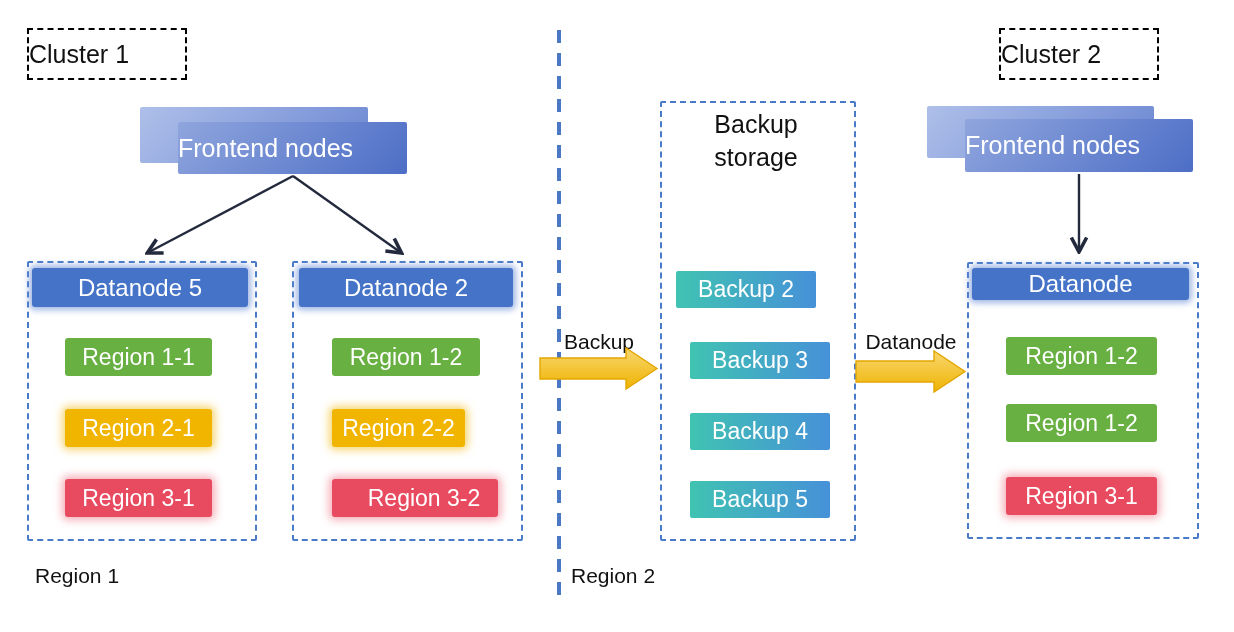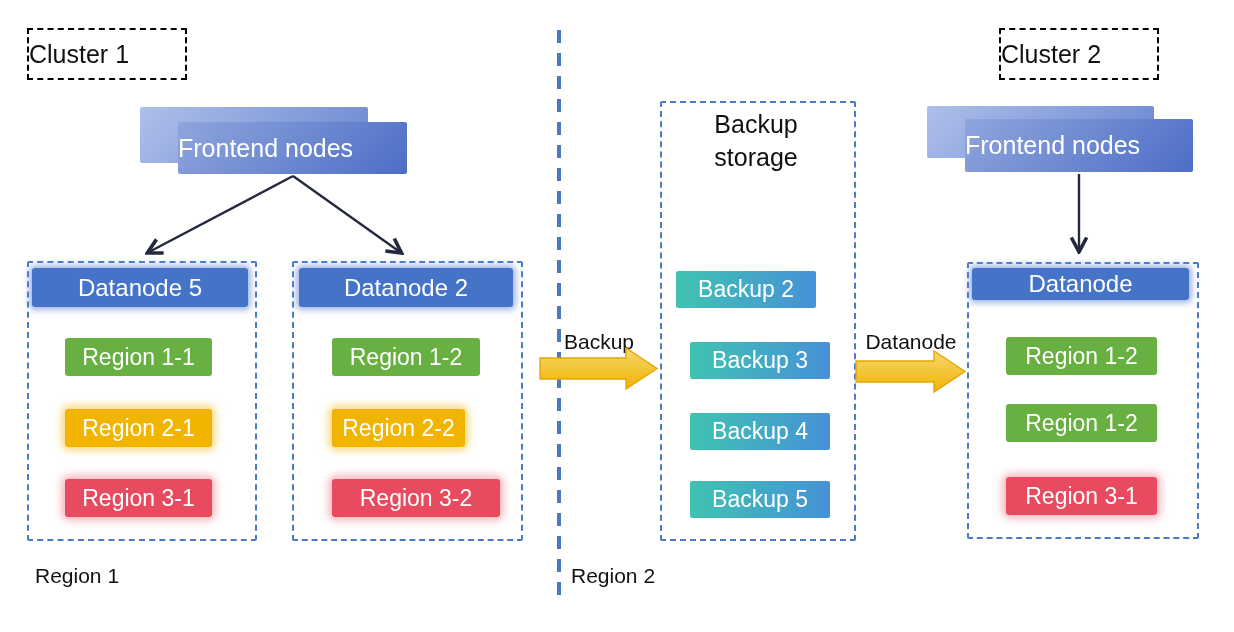--- a/index.html
+++ b/index.html
@@ -89,21 +89,21 @@
   <div class="abs node-panel" style="left:27px;top:261px;width:226px;height:276px;"></div>
   <div class="abs node-header" style="left: 32px; top: 268px; width: 216px; height: 39px; background: rgb(68, 115, 200);">Datanode 5</div>
   <div class="abs region" style="left: 65px; top: 338px; width: 147px; background: rgb(105, 176, 67);">Region 1-1</div>
   <div class="abs region g-amber" style="left: 65px; top: 409px; width: 147px; background: rgb(241, 181, 0);">Region 2-1</div>
   <div class="abs region g-red" style="left: 65px; top: 479px; width: 147px; background: rgb(232, 74, 95);">Region 3-1</div>
 
   <div class="abs node-panel" style="left:292px;top:261px;width:227px;height:276px;"></div>
   <div class="abs node-header" style="left: 299px; top: 268px; width: 214px; height: 39px; background: rgb(68, 115, 200);">Datanode 2</div>
   <div class="abs region" style="left: 332px; top: 338px; width: 148px; background: rgb(105, 176, 67);">Region 1-2</div>
   <div class="abs region g-amber" style="left: 332px; top: 409px; width: 133px; background: rgb(241, 181, 0);">Region 2-2</div>
-  <div class="abs region g-red" style="left: 332px; top: 479px; width: 168px; background: rgb(232, 74, 95);">Region 3-2</div>
+  <div class="abs region g-red" style="left: 332px; top: 479px; width: 148px; background: rgb(232, 74, 95); padding-left: 18px;">Region 3-2</div>
 
   <div class="abs node-panel" style="left:660px;top:101px;width:192px;height:436px;"></div>
   <div class="abs backup-title" style="left:691px;top:108px;width:130px;">Backup storage</div>
   <div class="abs backup-item" style="left:676px;top:271px;">Backup 2</div>
   <div class="abs backup-item" style="left:690px;top:342px;">Backup 3</div>
   <div class="abs backup-item" style="left:690px;top:413px;">Backup 4</div>
   <div class="abs backup-item" style="left:690px;top:481px;">Backup 5</div>
 
   <div class="abs flow-label" style="left:540px;top:330px;width:118px;">Backup</div>
   <svg class="abs" style="left:539px;top:347px;" width="120" height="43" viewBox="0 0 120 43">

